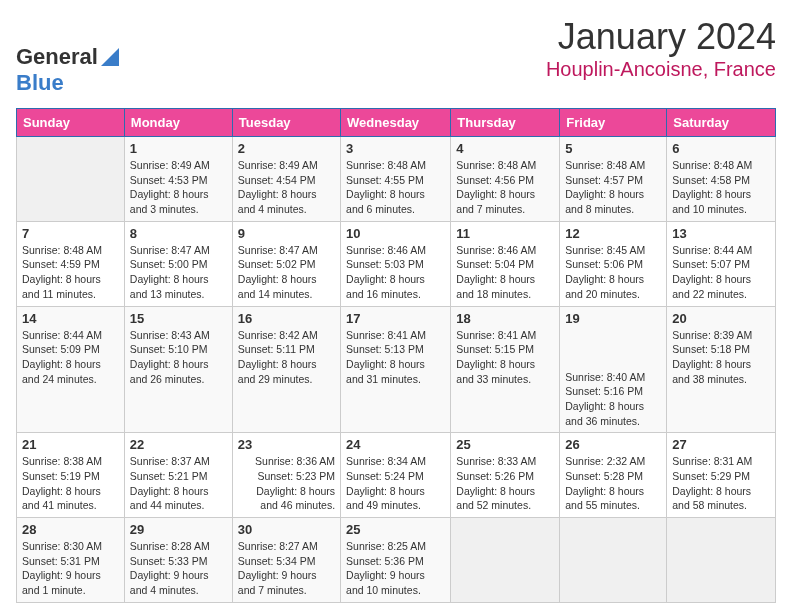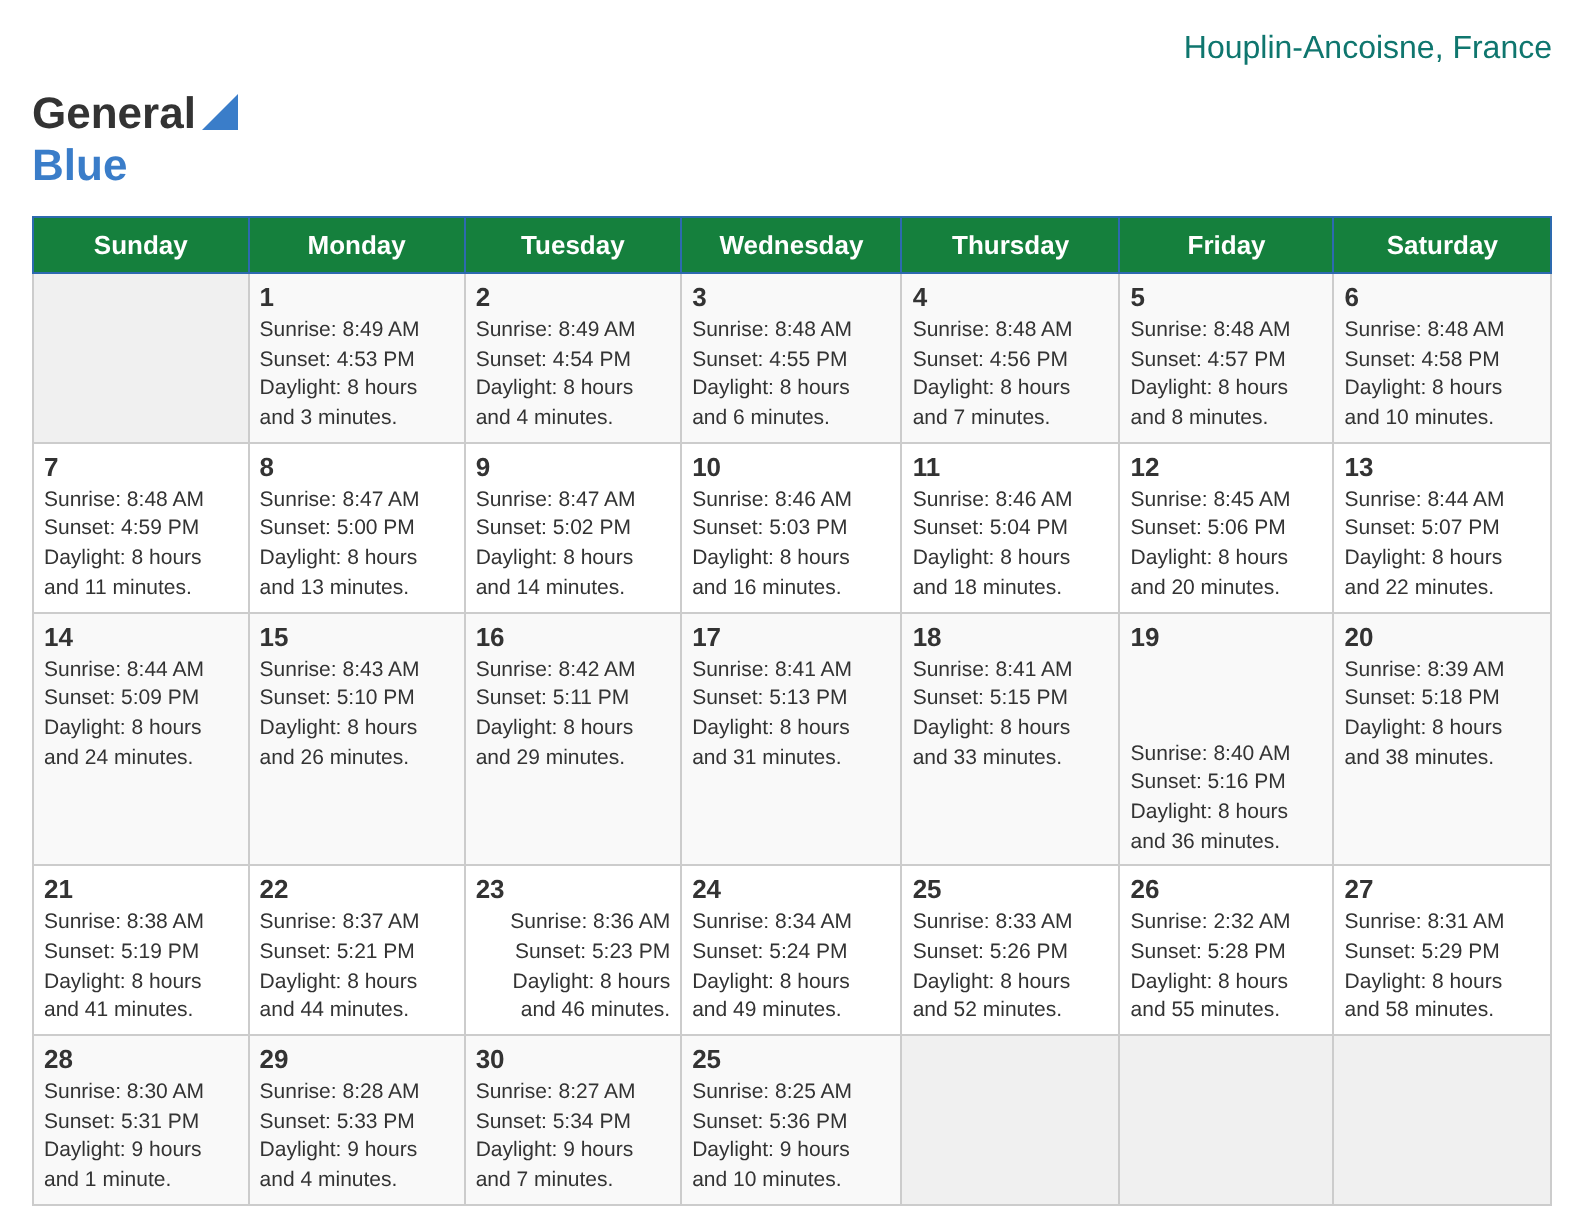--- a/index.html
+++ b/index.html
@@ -28,32 +28,32 @@
     }
     .title-block {
       text-align: right;
     }
     .month-title {
       font-size: 36px;
       font-weight: normal;
       color: #333;
     }
     .location {
-      font-size: 16px;
-      color: #0f766e;
+      font-size: 20px;
+      color: #be185d;
     }
     table {
       width: 100%;
       border-collapse: collapse;
       font-size: 11px;
     }
     thead tr th {
-      background-color: #15803d;
+      background-color: #ec4899;
       color: #fff;
-      text-align: center;
+      text-align: left;
       padding: 6px 6px;
       font-size: 13px;
       font-weight: bold;
       border: 1px solid #2d6aaf;
     }
     tbody tr td {
       border: 1px solid #ccc;
       vertical-align: top;
       padding: 4px 5px;
       width: 113px;
@@ -92,20 +92,21 @@
         <svg width="18" height="18" viewBox="0 0 18 18">
             <polygon points="0,18 18,0 18,18" fill="#3a7dc9"></polygon>
           </svg>
       </span>
     </div>
     <div>
       <span style="font-size:22px;font-weight:bold;color:#3a7dc9;">Blue</span>
     </div>
   </div>
   <div class="title-block">
+    <div class="month-title">January 2024</div>
     <div class="location">Houplin-Ancoisne, France</div>
   </div>
 </div>
 
 <table>
   <thead>
     <tr>
     <th>Sunday</th>
         <th>Monday</th>
         <th>Tuesday</th>

